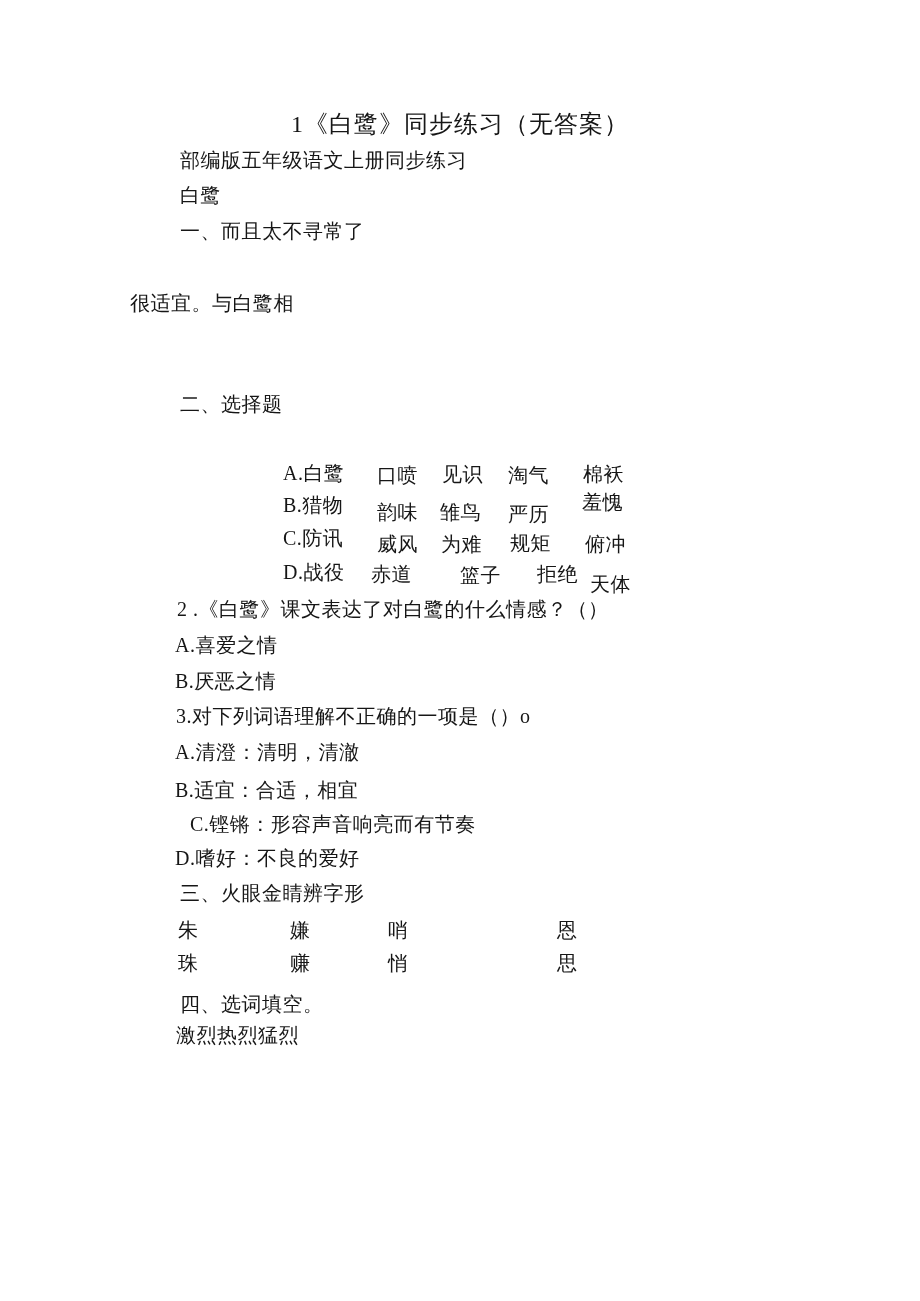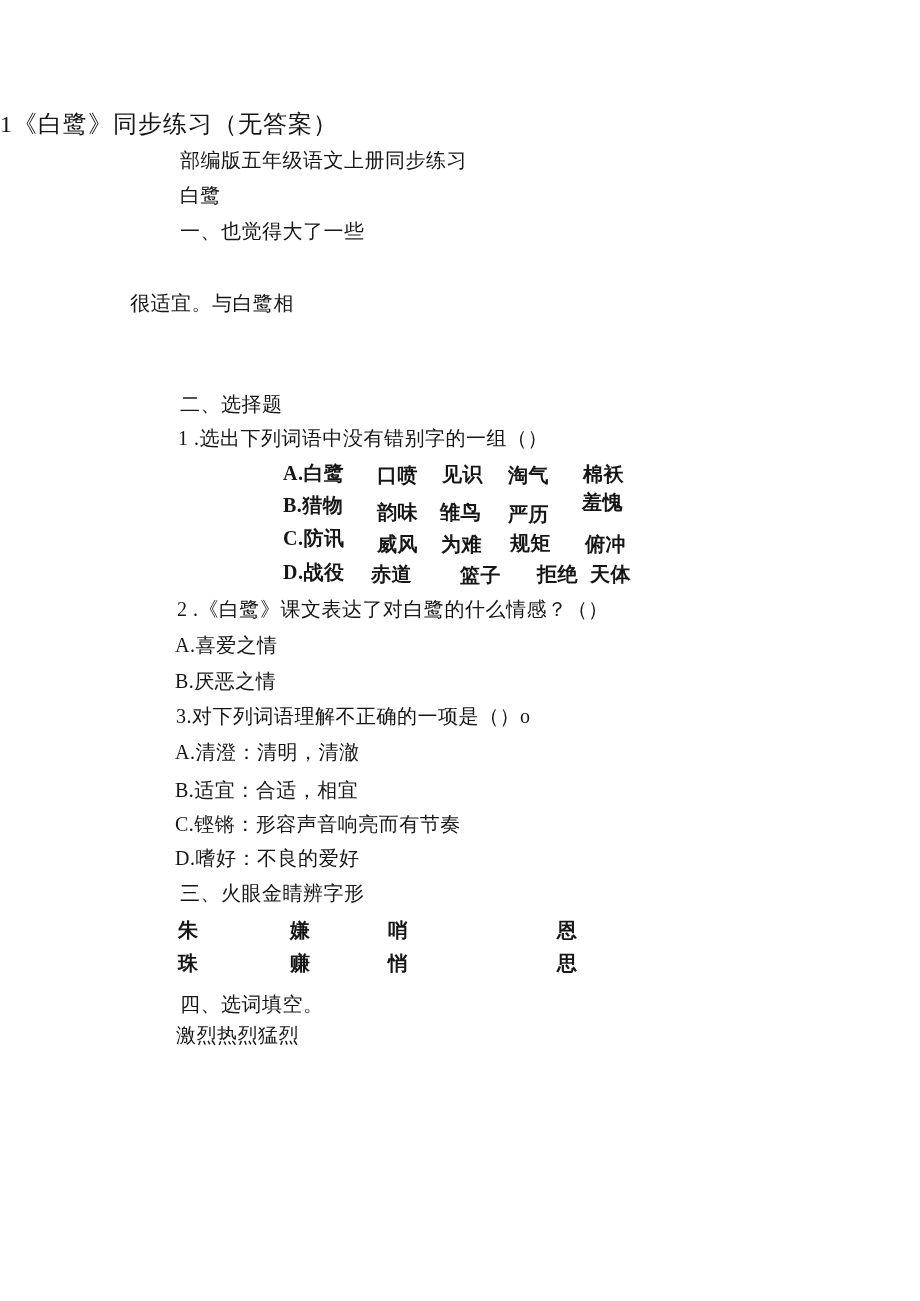--- a/index.html
+++ b/index.html
@@ -24,61 +24,59 @@
     position: absolute;
     font-size: 20px;
     line-height: 1.15;
     white-space: nowrap;
     letter-spacing: 0.5px;
   }
   .doc-title {
     position: absolute;
     left: 0;
     width: 920px;
-    text-align: left;
+    text-align: center;
     font-size: 24px;
     letter-spacing: 1px;
     font-weight: 500;
     white-space: nowrap;
   }
   .blank {
     display: inline-block;
     width: 138px;
     height: 0.9em;
     margin-left: 8px;
     border-bottom: 2px solid #111;
     vertical-align: baseline;
   }
   .optrow span, .charrow span {
     position: absolute;
     white-space: nowrap;
-    font-weight: bold;
   }
 </style>
 </head>
 <body>
 
 <div class="page">
 
   <div class="doc-title" style="top:108px">1《白鹭》同步练习（无答案）</div>
 
   <div class="ln" style="top:149px; left:180px">部编版五年级语文上册同步练习</div>
 
   <div class="ln" style="top:184px; left:180px">白鹭</div>
 
-  <div class="ln" style="top:220px; left:180px">一、也觉得大了一些</div>
+  <div class="ln" style="top:220px; left:180px">一、而且太不寻常了</div>
 
 
   <div class="ln" style="top:292px; left:130px">很适宜。与白鹭相</div>
 
 
 
   <div class="ln" style="top:393px; left:180px">二、选择题</div>
 
-  <div class="ln" style="top:427px; left:178px">1 .选出下列词语中没有错别字的一组（）</div>
 
   <div class="ln optrow" style="top:462px; left:283px; width:400px; height:26px">
     <span style="left:0">A.白鹭</span>
     <span style="left:94px; top:2px">口喷</span>
     <span style="left:159px; top:1px">见识</span>
     <span style="left:225px; top:2px">淘气</span>
     <span style="left:300px; top:1px">棉袄</span>
   </div>
 
   <div class="ln optrow" style="top:494px; left:283px; width:400px; height:26px">
@@ -95,36 +93,36 @@
     <span style="left:158px; top:6px">为难</span>
     <span style="left:227px; top:5px">规矩</span>
     <span style="left:302px; top:6px">俯冲</span>
   </div>
 
   <div class="ln optrow" style="top:561px; left:283px; width:400px; height:26px">
     <span style="left:0">D.战役</span>
     <span style="left:88px; top:2px">赤道</span>
     <span style="left:177px; top:3px">篮子</span>
     <span style="left:254px; top:2px">拒绝</span>
-    <span style="left:307px; top:2px">天体</span>
+    <span style="left:307px; top:12px">天体</span>
   </div>
 
   <div class="ln" style="top:598px; left:177px">2 .《白鹭》课文表达了对白鹭的什么情感？（）</div>
 
   <div class="ln" style="top:634px; left:175px">A.喜爱之情</div>
 
   <div class="ln" style="top:670px; left:175px">B.厌恶之情</div>
 
   <div class="ln" style="top:705px; left:176px">3.对下列词语理解不正确的一项是（）o</div>
 
   <div class="ln" style="top:741px; left:175px">A.清澄：清明，清澈</div>
 
   <div class="ln" style="top:779px; left:175px">B.适宜：合适，相宜</div>
 
-  <div class="ln" style="top:813px; left:175px">C.铿锵：形容声音响亮而有节奏</div>
+  <div class="ln" style="top:813px; left:190px">C.铿锵：形容声音响亮而有节奏</div>
 
   <div class="ln" style="top:847px; left:175px">D.嗜好：不良的爱好</div>
 
   <div class="ln" style="top:882px; left:180px">三、火眼金睛辨字形</div>
 
   <div class="ln charrow" style="top:919px; left:178px; width:500px; height:24px">
     <span style="left:0">朱</span>
     <span style="left:112px">嫌</span>
     <span style="left:210px">哨</span>
     <span style="left:379px">恩</span>

